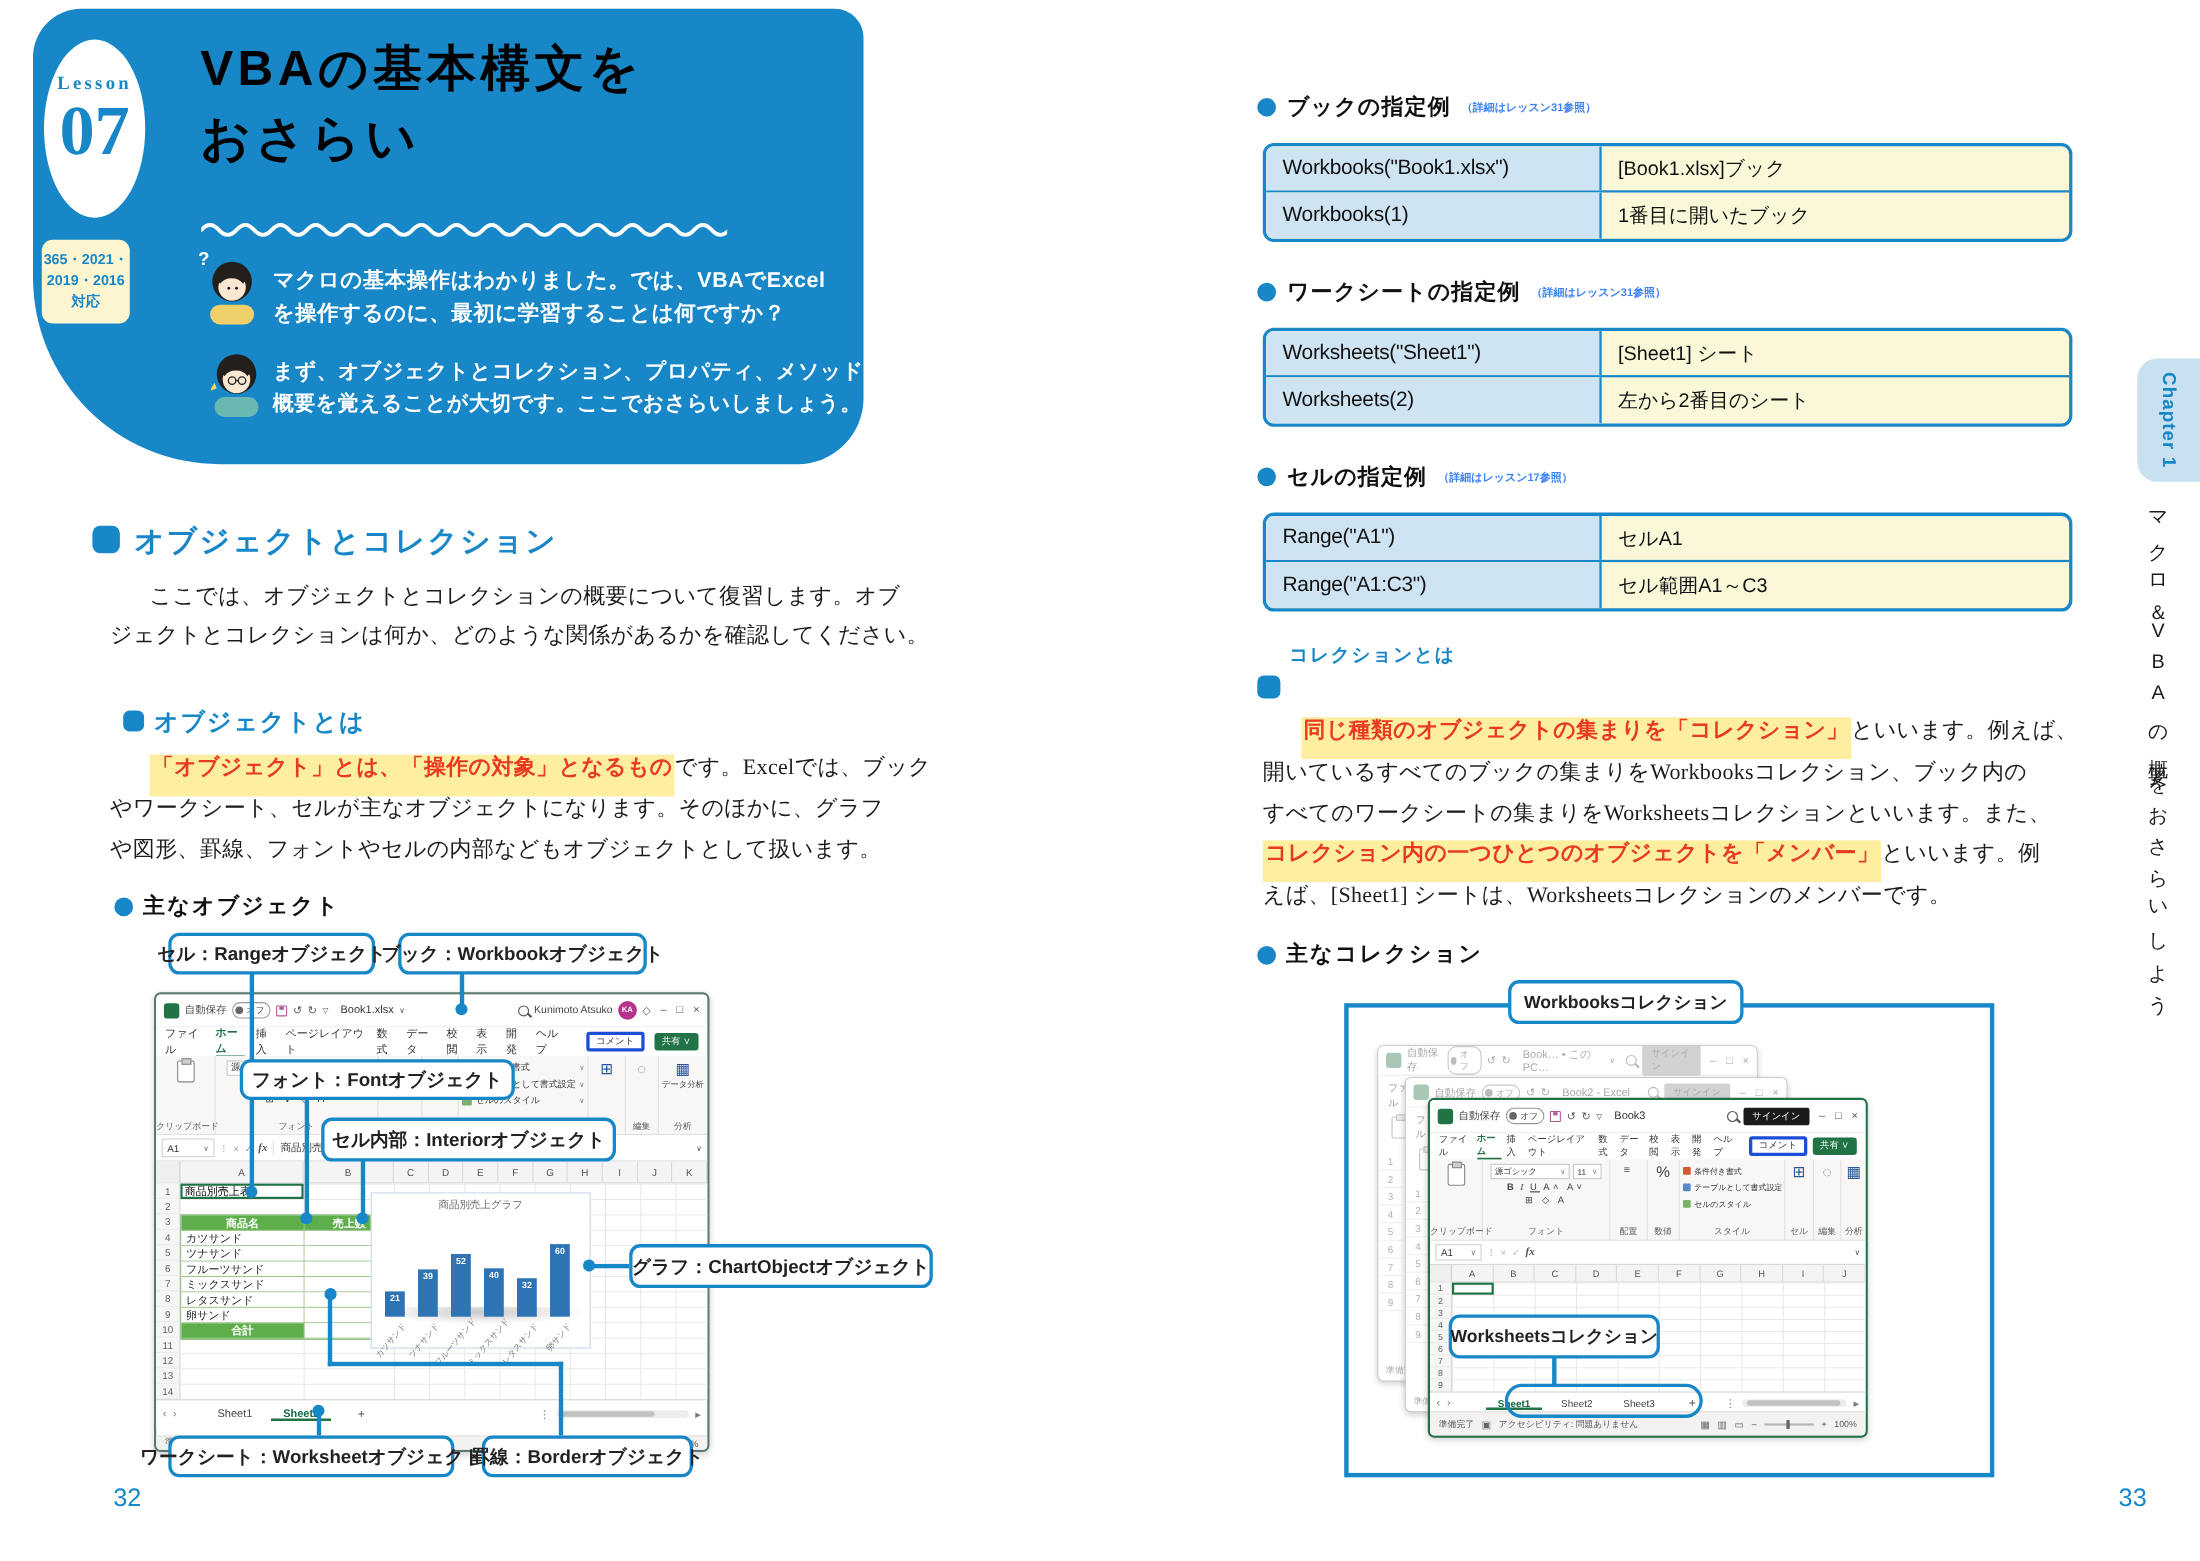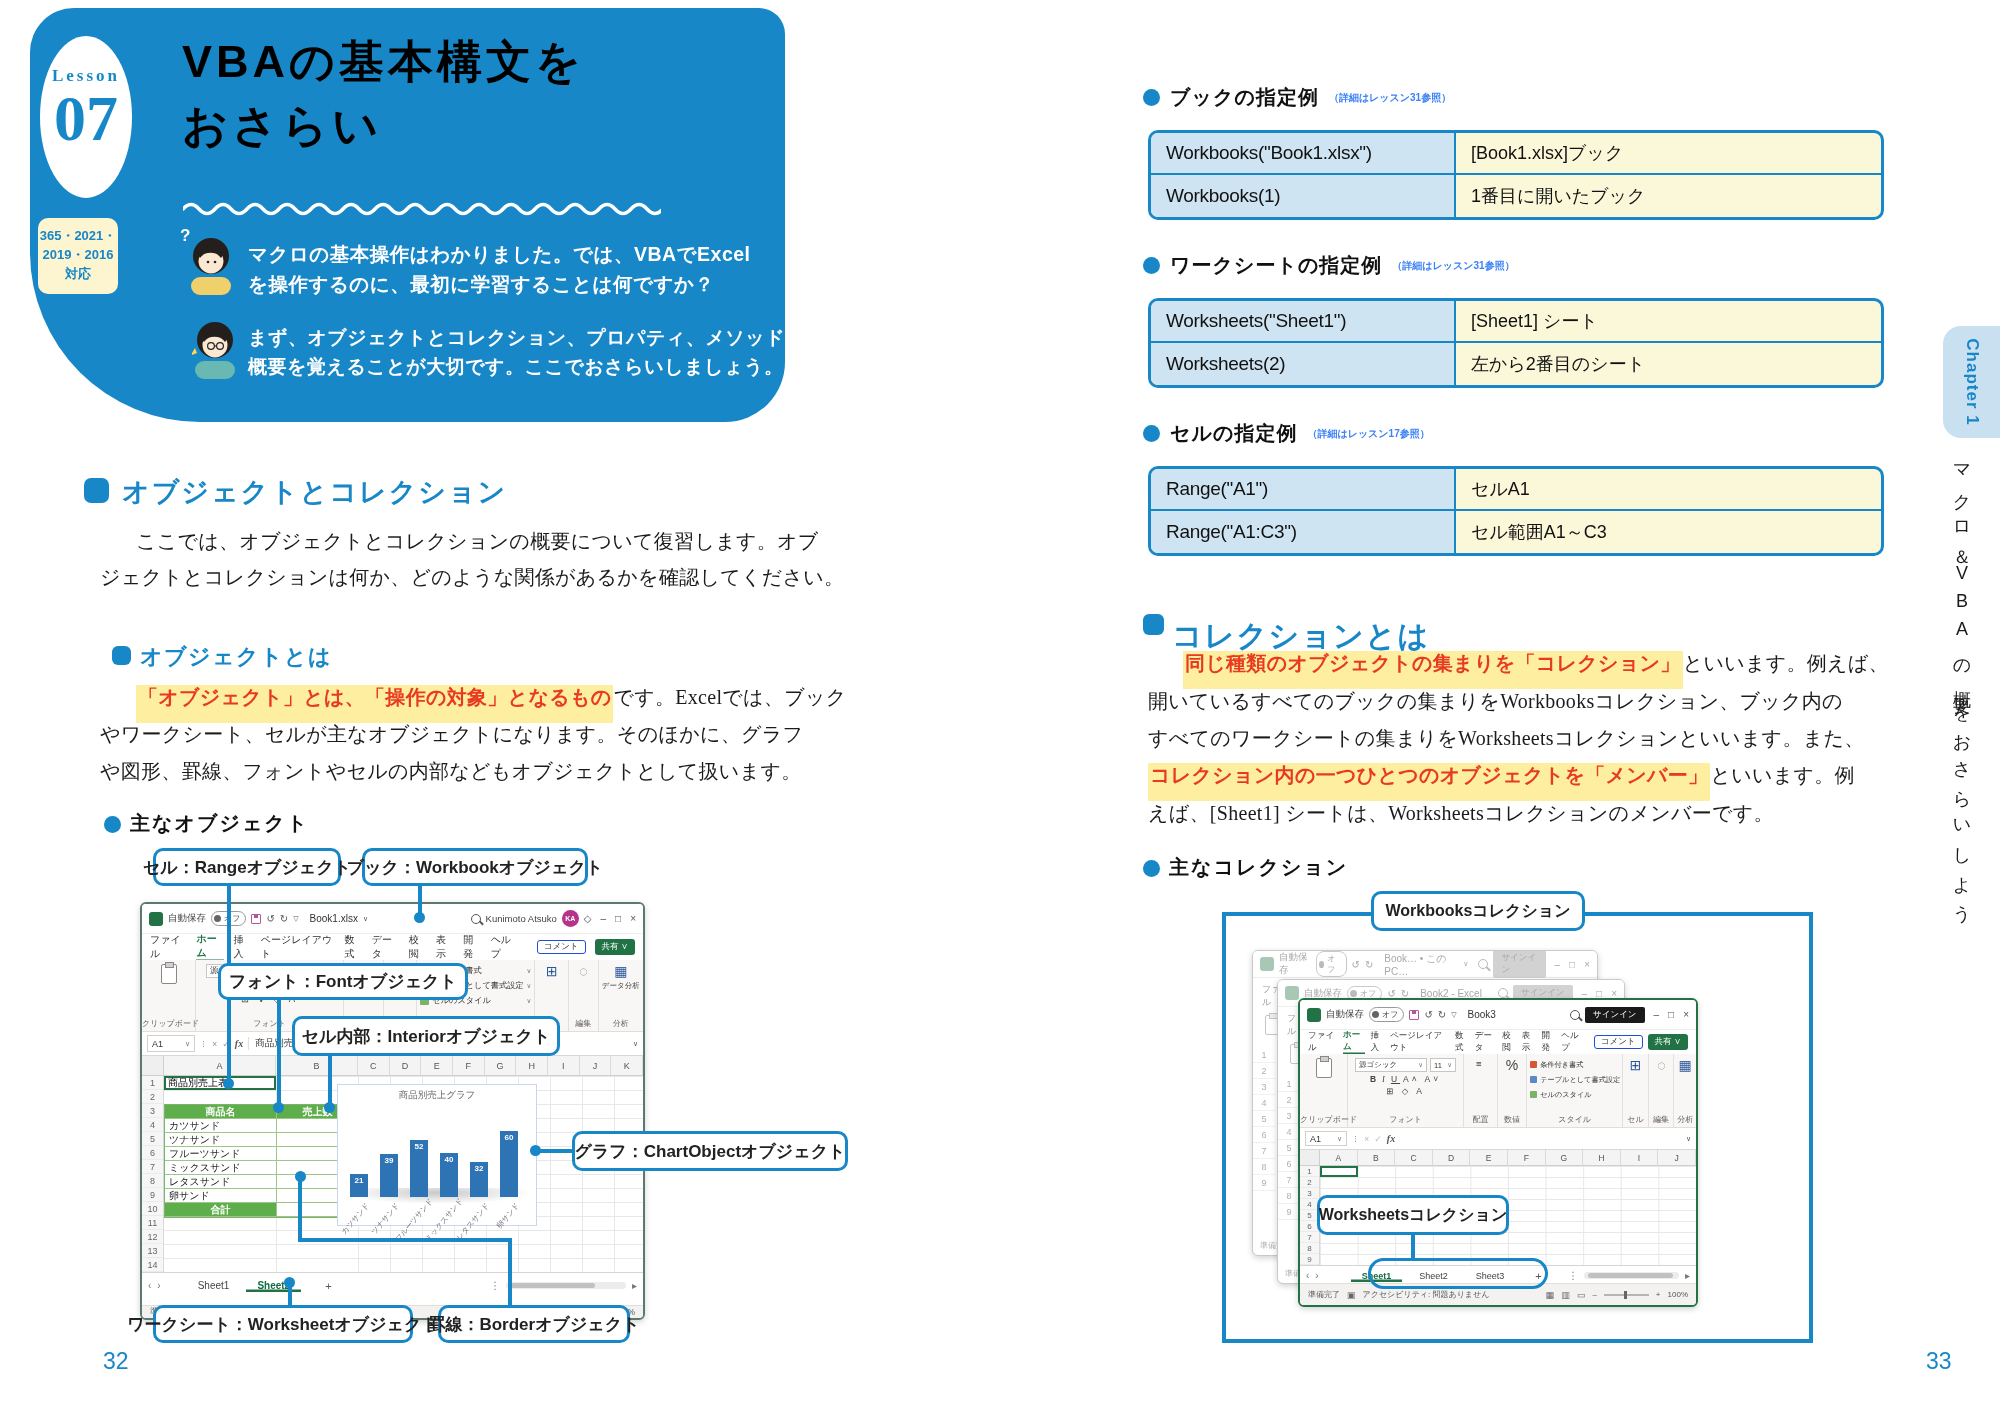--- a/index.html
+++ b/index.html
@@ -59,21 +59,21 @@
 .xsearch{width:10px;height:10px;border:1.5px solid #555;border-radius:50%;position:relative;flex:none}
 .xsearch:after{content:"";position:absolute;width:5px;height:1.5px;background:#555;transform:rotate(45deg);right:-4px;bottom:-1px}
 .xsearch.dim{border-color:#bbb}.xsearch.dim:after{background:#bbb}
 .xava{width:17px;height:17px;border-radius:50%;background:#b5338a;color:#fff;font-size:7px;font-weight:bold;display:flex;align-items:center;justify-content:center;flex:none}
 .xwc{color:#555;font-size:10px;margin-left:4px}
 .signin{background:#1a1a1a;color:#fff;font-size:8.5px;padding:2px 8px;border-radius:2px}
 .signin.gray{background:#d2d2d2;color:#f6f6f6}
 .spacer{flex:1}
 .xmenu{position:absolute;left:0;right:0;display:flex;align-items:center;gap:9px;padding:0 8px;font-size:10px;color:#333;background:#fff}
 .xmenu .mt.act{color:var(--green);font-weight:bold;box-shadow:inset 0 -2.5px 0 var(--green);padding-bottom:2px}
-.cpill{border:1px solid #1d4ed8;border-radius:3px;font-size:8.5px;padding:0 6px;white-space:nowrap}
+.cpill{border:3px solid #1d4ed8;border-radius:3px;font-size:8.5px;padding:0 6px;white-space:nowrap}
 .spill{background:var(--green);color:#fff;border-radius:3px;font-size:8.5px;padding:2px 7px;white-space:nowrap}
 .xribbon{position:absolute;left:0;right:0;display:flex;background:#f9f7f6;border-bottom:1px solid #e0dedc}
 .rg{border-right:1px solid #e2e0de;display:flex;flex-direction:column}
 .rb{flex:1;padding:4px 3px 0;display:flex;flex-direction:column;gap:2px;align-items:center;justify-content:flex-start}
 .rl{font-size:8px;color:#605e5c;text-align:center;padding-bottom:2px;white-space:nowrap}
 .pasteic{width:16px;height:20px;border:1.5px solid #8a8886;border-radius:2px;position:relative;background:#fff;display:inline-block}
 .pasteic:before{content:"";position:absolute;left:3px;top:-3px;width:7px;height:4px;border:1.5px solid #8a8886;background:#d0cece}
 .pasteic.dim{border-color:#c5c5c5}.pasteic.dim:before{border-color:#c5c5c5;background:#ececec}
 .selbox{border:1px solid #c8c6c4;height:14px;background:#fff;display:flex;align-items:center;justify-content:space-between;padding:0 3px;font-size:8.5px;color:#333}
 .selbox i{font-style:normal;font-size:6.5px;color:#777}
@@ -541,21 +541,21 @@
         <div class="refcode">Range("A1")</div>
         <div class="refdesc">セルA1</div>
       </div>
     <div class="refrow">
         <div class="refcode">Range("A1:C3")</div>
         <div class="refdesc">セル範囲A1～C3</div>
       </div>
   </div>
 
   <div class="sqb" style="left:1143px;top:614px;width:21px;height:21px;border-radius:6px"></div>
-  <div class="h2t" style="left:1172px;top:616px;font-size:30px">コレクションとは</div>
+  <div class="h2t" style="left:1172px;top:584px;font-size:17px">コレクションとは</div>
   <div class="ser" style="left:1183px;top:650px"><span class="hl">同じ種類のオブジェクトの集まりを「コレクション」</span><span>といいます。例えば、</span></div>
   <div class="ser" style="left:1148px;top:688px">開いているすべてのブックの集まりをWorkbooksコレクション、ブック内の</div>
   <div class="ser" style="left:1148px;top:762px"><span class="hl">コレクション内の一つひとつのオブジェクトを「メンバー」</span><span>といいます。例</span></div>
   <div class="ser" style="left:1148px;top:725px">すべてのワークシートの集まりをWorksheetsコレクションといいます。また、</div>
   <div class="ser" style="left:1148px;top:800px">えば、[Sheet1] シートは、Worksheetsコレクションのメンバーです。</div>
 
   <div class="cirb" style="left:1143px;top:860px;width:17px;height:17px"></div>
   <div class="h3t" style="left:1169px;top:854px">主なコレクション</div>
 
   <div class="bigframe" style="left:1222px;top:912px;width:591px;height:431px"></div>

